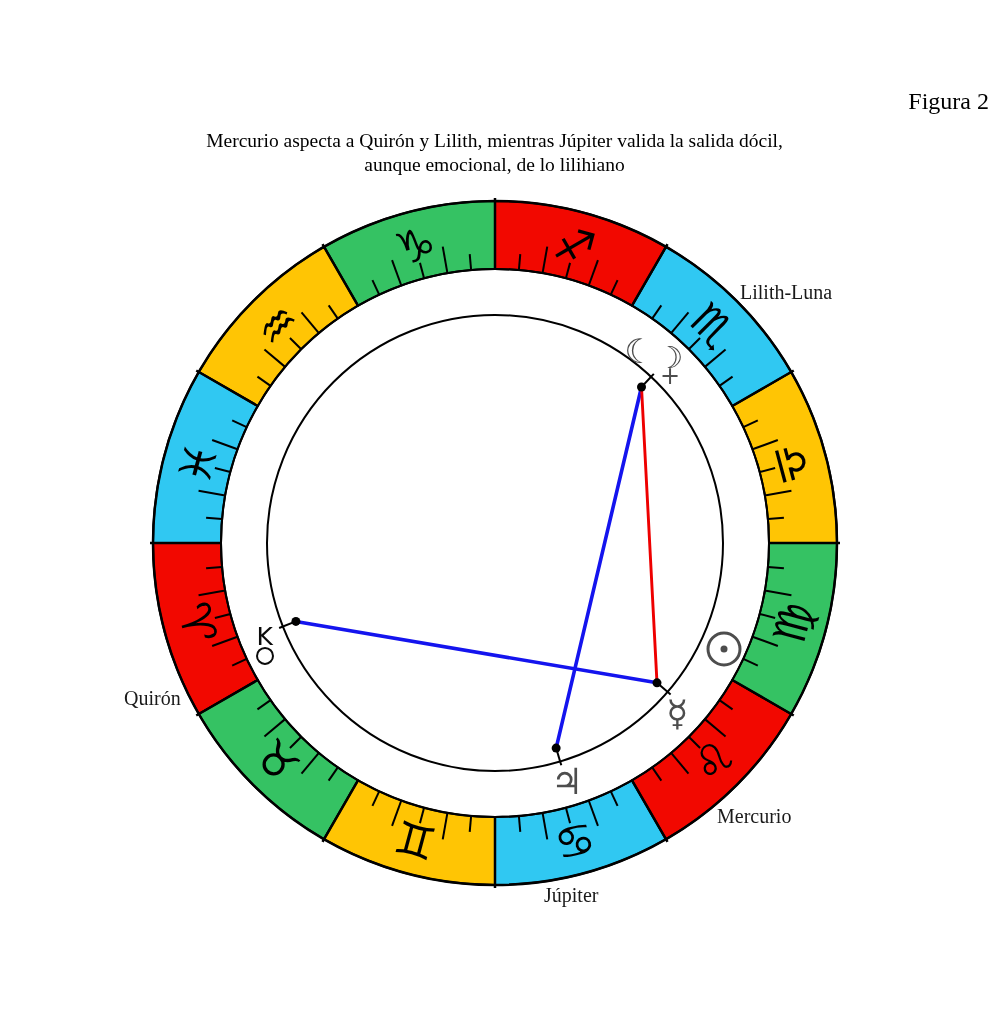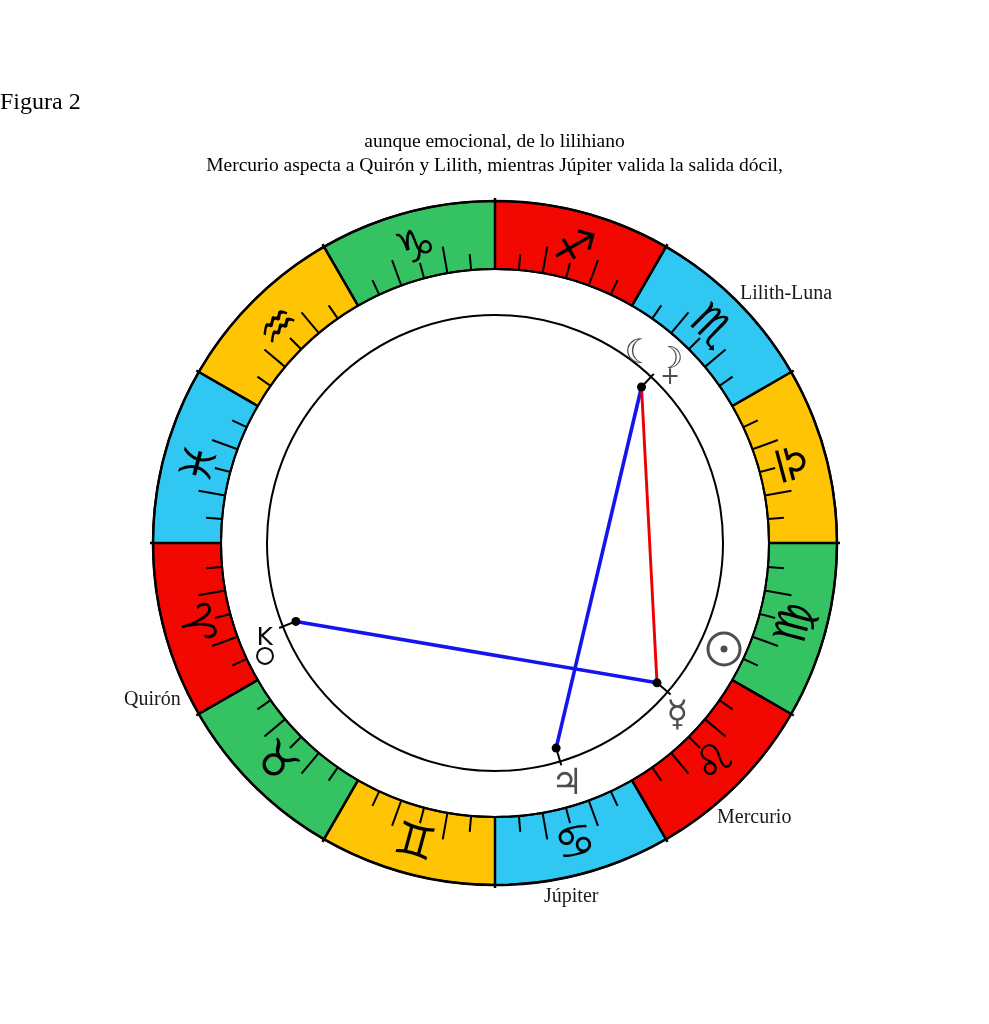--- a/index.html
+++ b/index.html
@@ -1,18 +1,18 @@
 <!DOCTYPE html>
 <html><head>
 <meta charset="utf-8">
 <style>
   html,body{margin:0;padding:0;background:#ffffff;}
   #page{position:relative;width:989px;height:1024px;background:#ffffff;overflow:hidden;
         font-family:"Liberation Sans",sans-serif;}
-  #figure-title{position:absolute;left:0;top:88px;width:100%;text-align:left;
+  #figure-title{position:absolute;left:0;top:88px;width:100%;text-align:right;
         font-family:"Liberation Serif","DejaVu Serif",serif;font-size:24px;color:#000;}
   #figure-subtitle{position:absolute;left:0;top:129px;width:100%;text-align:center;
         font-family:"Liberation Serif","DejaVu Serif",serif;font-size:19.5px;line-height:24px;color:#000;}
   #wheel-svg{position:absolute;left:0;top:0;}
   .planet-label{position:absolute;font-size:20px;color:#1a1a1a;white-space:nowrap;
         font-family:Liberation Serif, serif;}
   .pglyph{position:absolute;transform:translate(-50%,-50%);color:#4d4d4d;text-align:center;
         font-family:"DejaVu Sans",sans-serif;line-height:1;}
   .pglyph .pchar{display:block;line-height:1;}
   .moon-glyph{font-size:34px;}
@@ -26,22 +26,22 @@
   .chiron-glyph .chiron-k{display:block;font-size:25px;line-height:0.85;font-family:"DejaVu Sans",sans-serif;}
   .chiron-glyph .chiron-circle{width:14px;height:14px;border:2.5px solid #0a0a0a;border-radius:50%;
         margin:-1px auto 0 auto;}
 </style>
 </head>
 <body>
 
 <div id="page">
   <div id="figure-title">Figura 2</div>
   <div id="figure-subtitle">
+    <div>Mercurio aspecta a Quirón y Lilith, mientras Júpiter valida la salida dócil,</div>
     <div>aunque emocional, de lo lilihiano</div>
-    <div>Mercurio aspecta a Quirón y Lilith, mientras Júpiter valida la salida dócil,</div>
   </div>
   <div id="wheel-layer">
       <svg id="wheel-svg" width="989" height="1024" viewBox="0 0 989 1024">
         <path d="M 153 543 A 342 342 0 0 0 198.81931190572197 714 L 257.70903936306377 680 A 274 274 0 0 1 221 543 Z" fill="#F20800" stroke="#000000" stroke-width="2"></path>
         <path d="M 198.81931190572197 714 A 342 342 0 0 0 324 839.180688094278 L 358 780.2909606369362 A 274 274 0 0 1 257.70903936306377 680 Z" fill="#35C263" stroke="#000000" stroke-width="2"></path>
         <path d="M 324 839.180688094278 A 342 342 0 0 0 495 885 L 495 817 A 274 274 0 0 1 358 780.2909606369362 Z" fill="#FFC504" stroke="#000000" stroke-width="2"></path>
         <path d="M 495 885 A 342 342 0 0 0 665.9999999999999 839.180688094278 L 632 780.2909606369362 A 274 274 0 0 1 495 817 Z" fill="#30C8F2" stroke="#000000" stroke-width="2"></path>
         <path d="M 665.9999999999999 839.180688094278 A 342 342 0 0 0 791.180688094278 714 L 732.2909606369362 680 A 274 274 0 0 1 632 780.2909606369362 Z" fill="#F20800" stroke="#000000" stroke-width="2"></path>
         <path d="M 791.180688094278 714 A 342 342 0 0 0 837 543 L 769 543 A 274 274 0 0 1 732.2909606369362 680 Z" fill="#35C263" stroke="#000000" stroke-width="2"></path>
         <path d="M 837 543 A 342 342 0 0 0 791.180688094278 372 L 732.2909606369362 406 A 274 274 0 0 1 769 543 Z" fill="#FFC504" stroke="#000000" stroke-width="2"></path>

